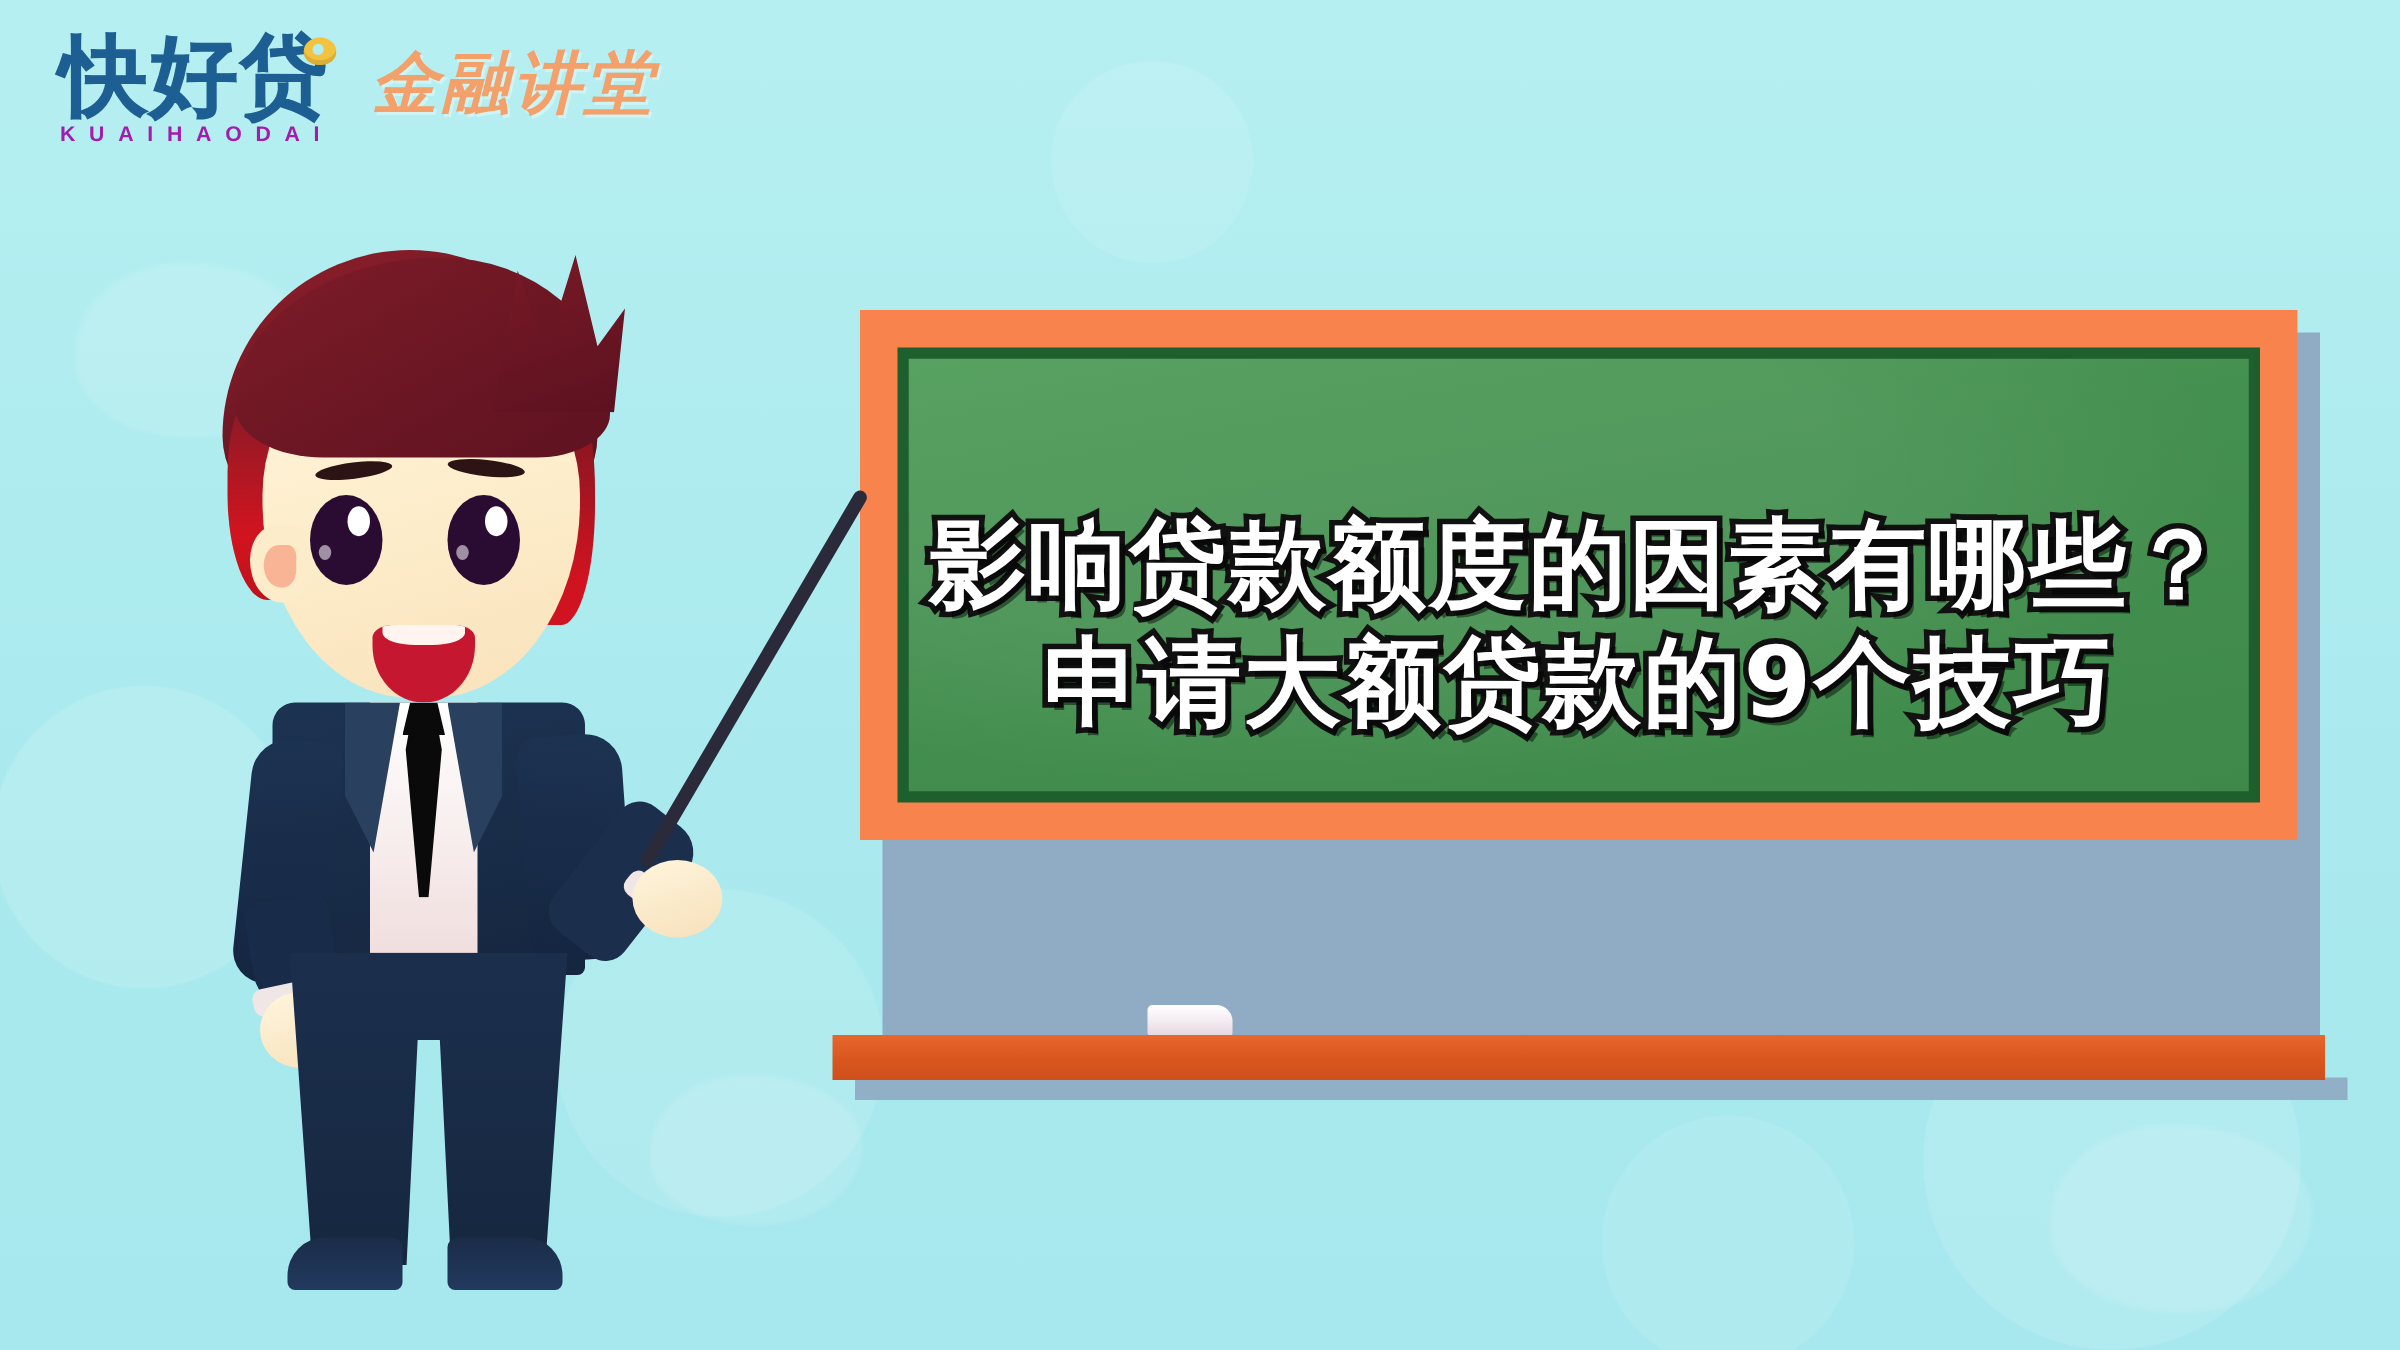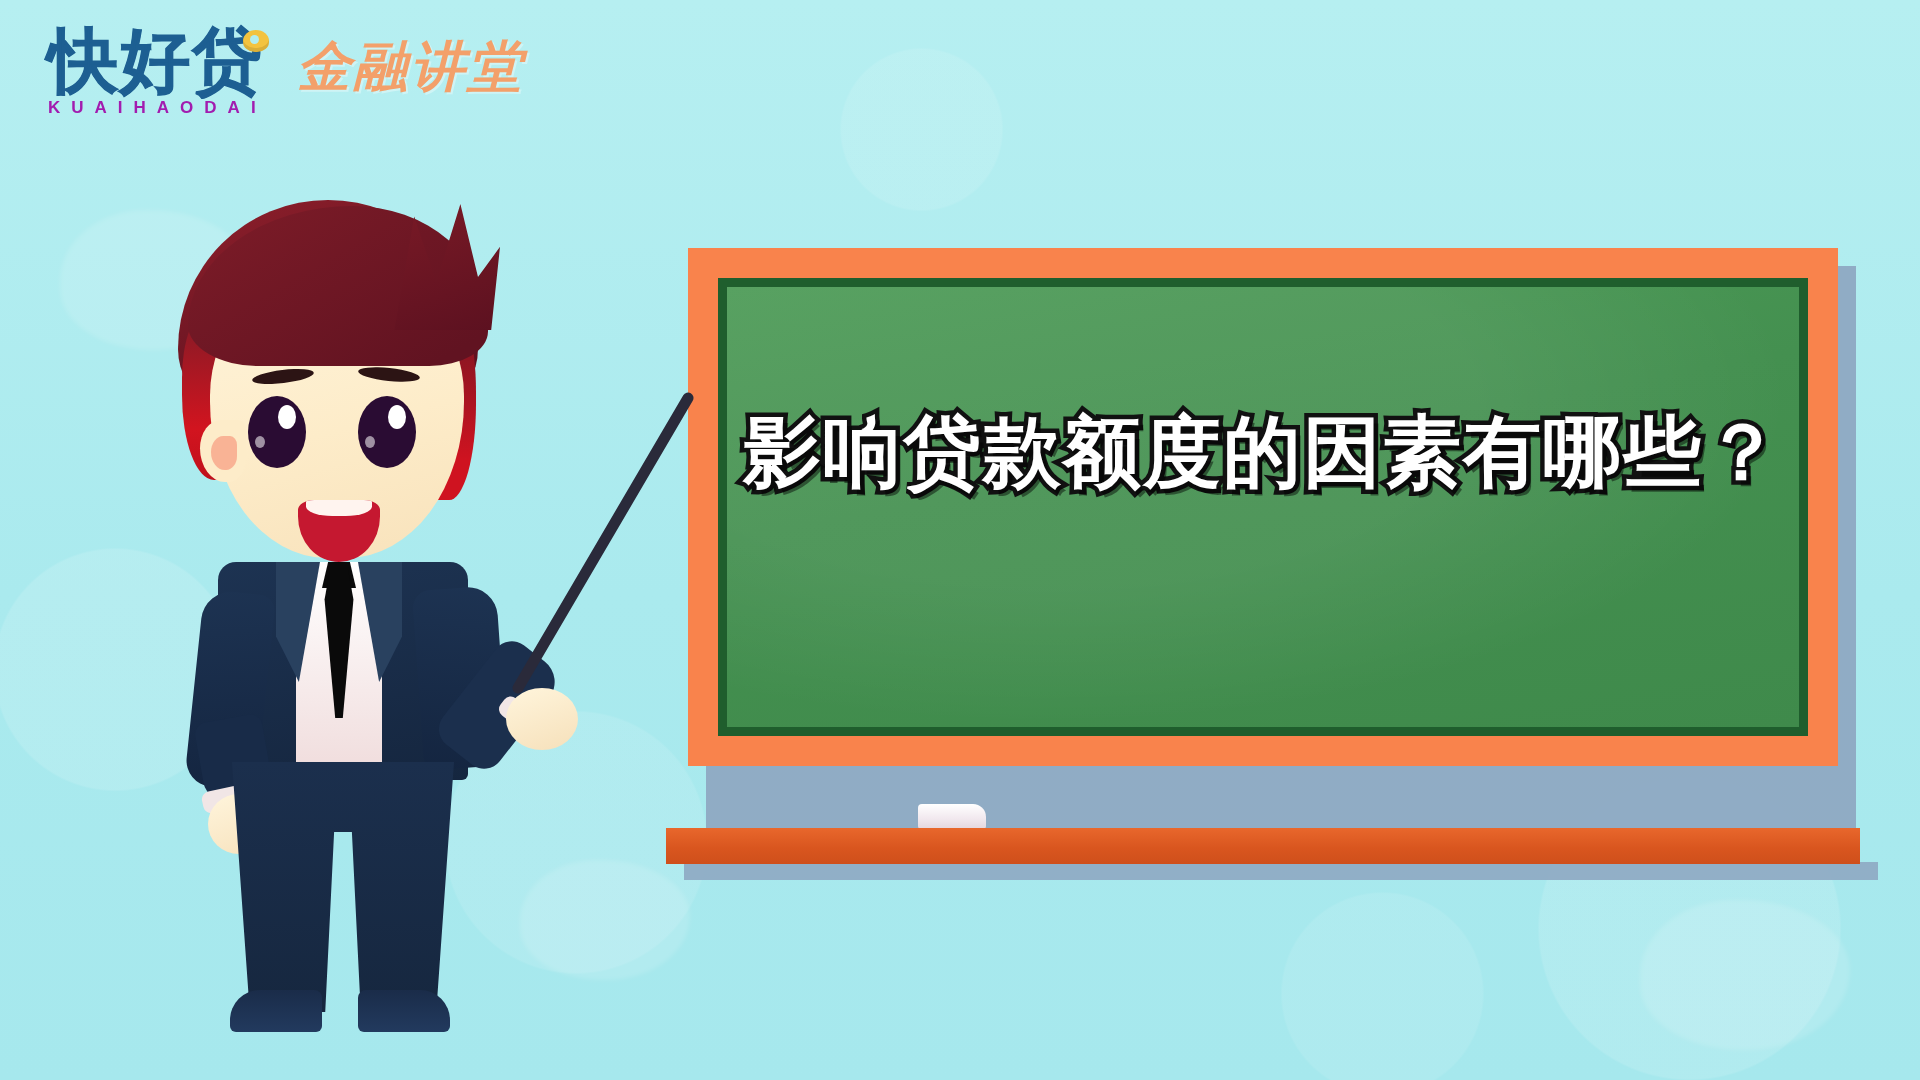--- a/index.html
+++ b/index.html
@@ -117,21 +117,21 @@
     width: 1150px;
     height: 580px;
     background: #8ea9c2;
     opacity: 0.95;
   }
   .board-frame {
     position: absolute;
     left: 0;
     top: 0;
     width: 1150px;
-    height: 518px;
+    height: 424px;
     background: #f9834c;
     padding: 30px;
     box-sizing: border-box;
   }
   .board-inner-edge {
     width: 100%;
     height: 100%;
     background: #1f5e2d;
     padding: 9px;
     box-sizing: border-box;
@@ -454,20 +454,21 @@
 
   <div class="board-wrap">
     <div class="board-shadow"></div>
     <div class="tray-shadow"></div>
 
     <div class="board-frame">
       <div class="board-inner-edge">
         <div class="board-green">
           <div class="board-text">
             <div class="board-line">影响贷款额度的因素有哪些？</div>
+            <div class="board-line">申请大额贷款的9个技巧</div>
           </div>
         </div>
       </div>
     </div>
 
     <div class="eraser"></div>
     <div class="tray"></div>
   </div>
 
   <div class="char">

